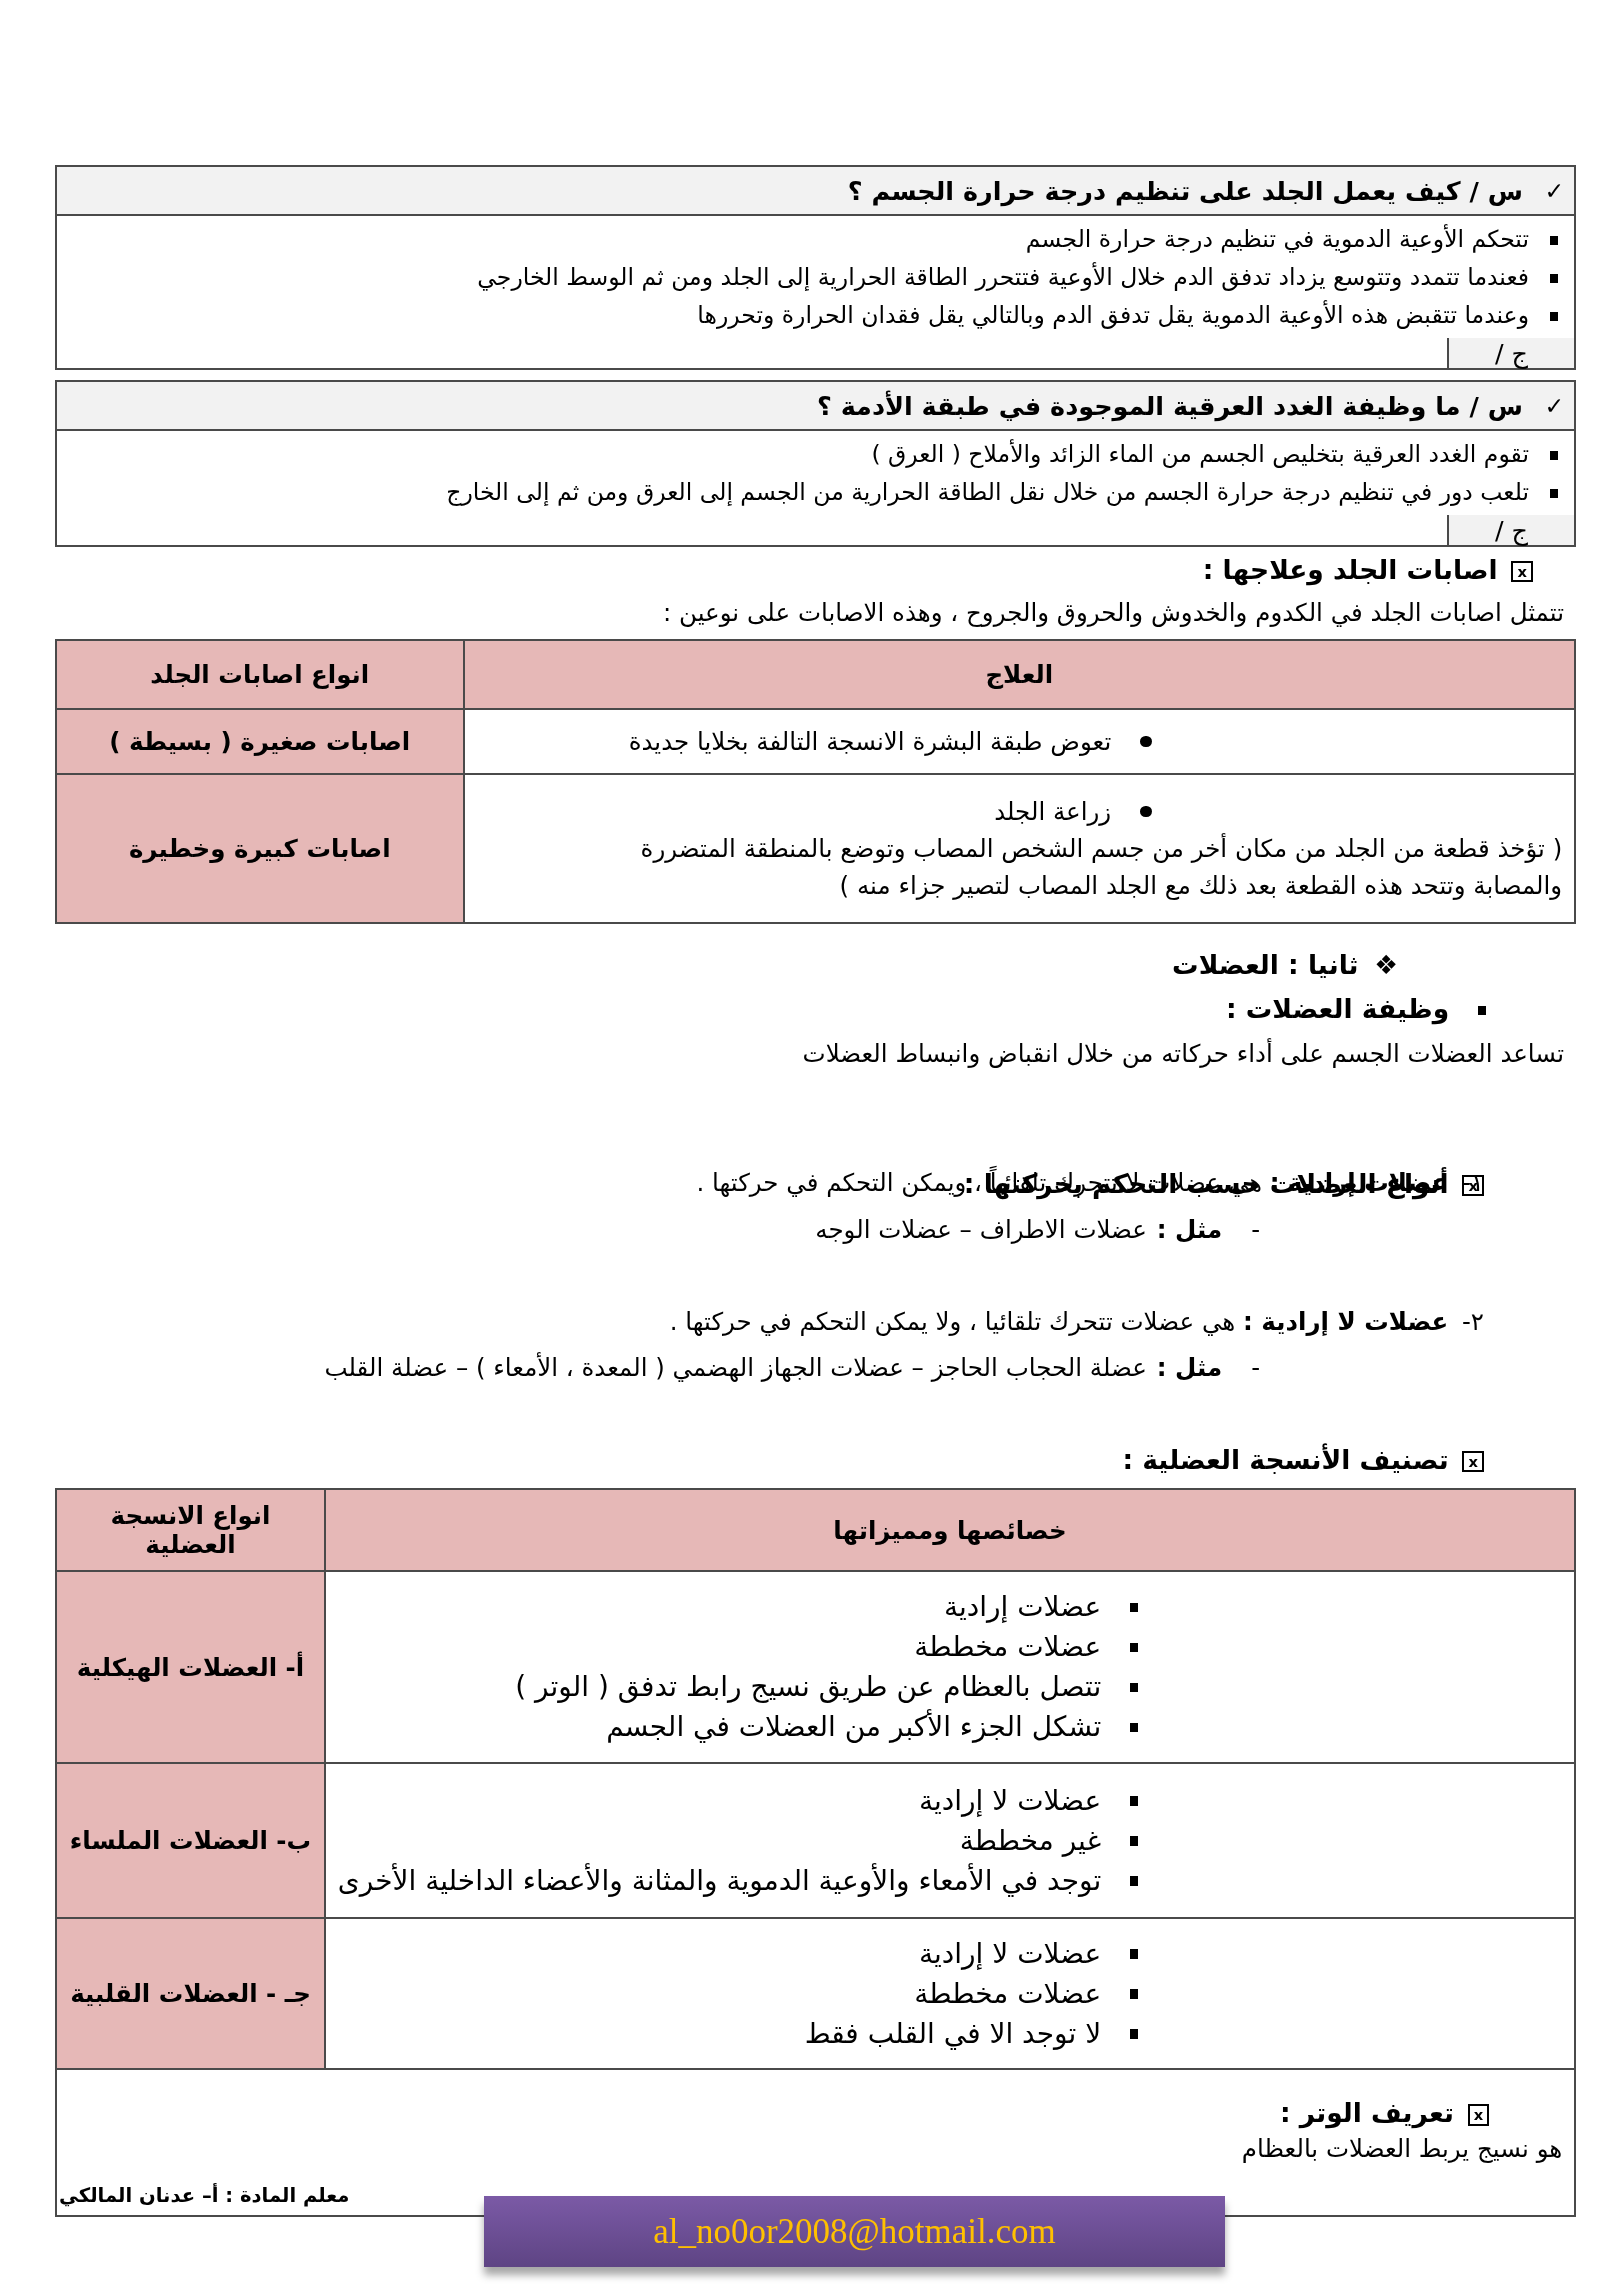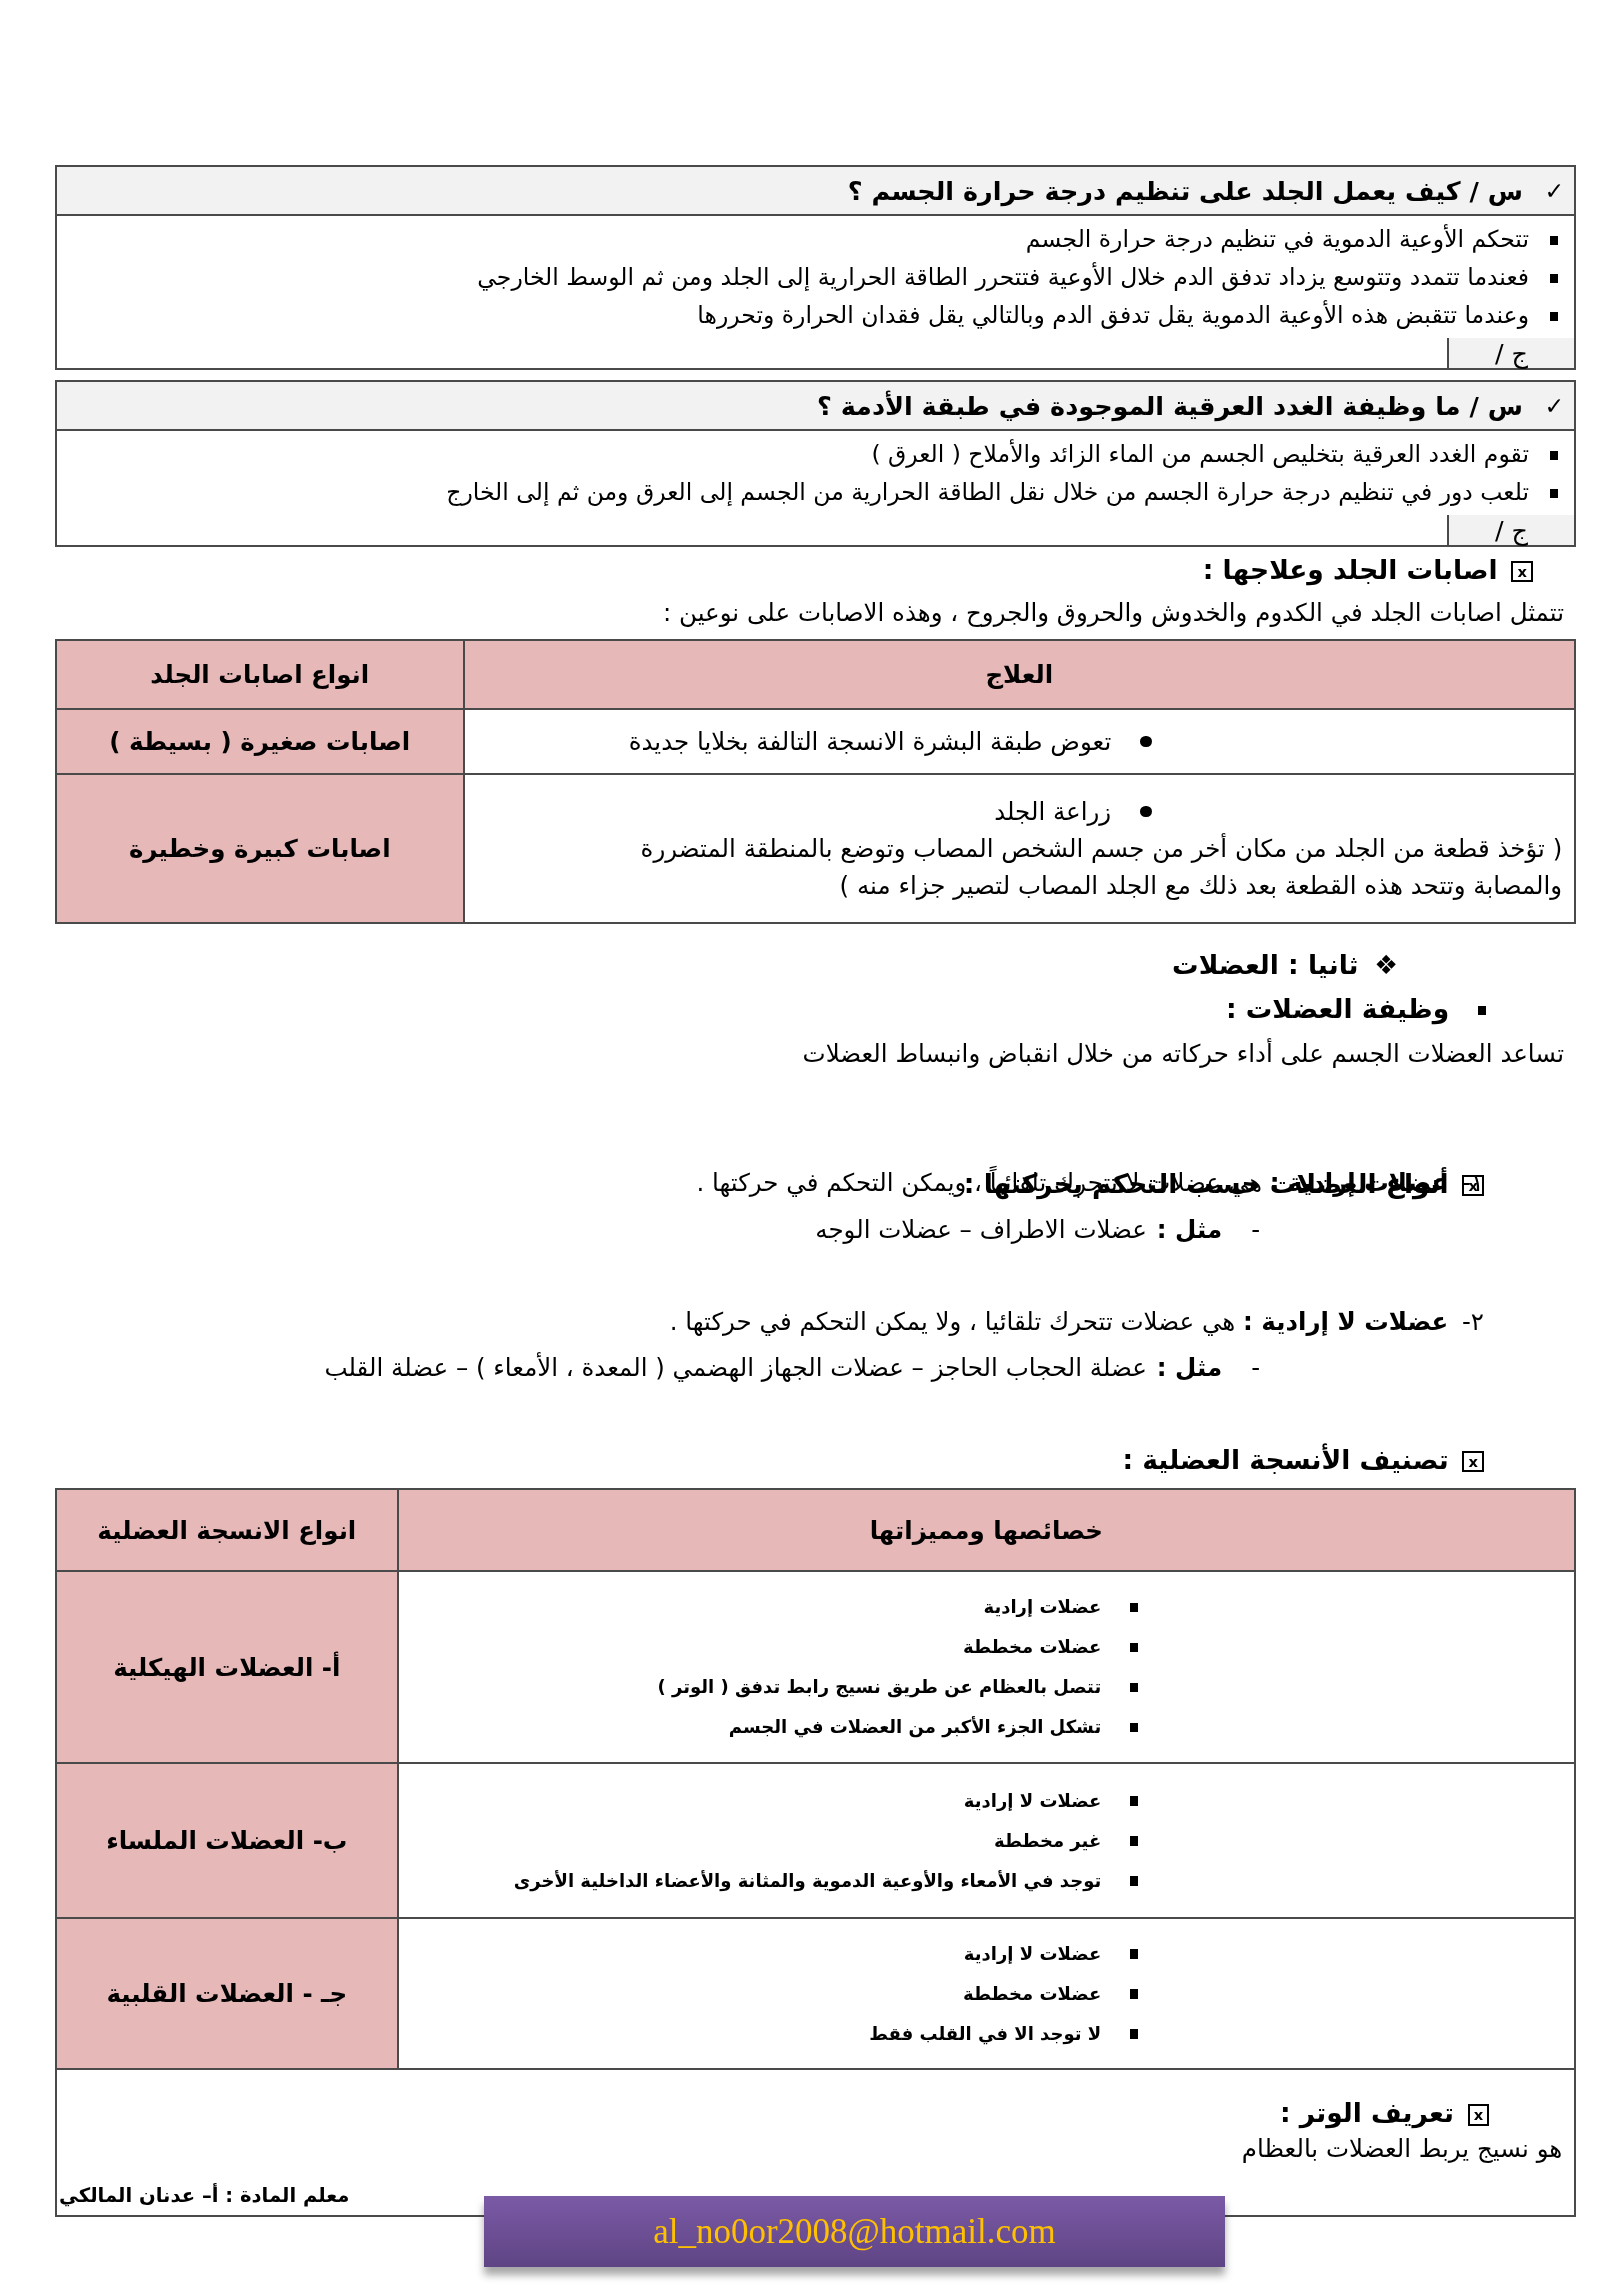--- a/index.html
+++ b/index.html
@@ -24,21 +24,21 @@
 
   
   table.pt { position:absolute; left:55px; width:1521px; border-collapse:collapse; }
   table.pt td, table.pt th { border:2px solid #4a4a4a; font-size:24.5px; padding:0 11.8px;margin-left:46px; }
   table.pt .pink { background:#e6b8b7; font-weight:bold; text-align:center; }
   table.pt th { background:#e6b8b7; font-weight:bold; }
   .dot-list { list-style:none; margin:0; padding:0 49px 0 0; }
   .dot-list li { position:relative; line-height:37px; white-space:nowrap; }
   .dot-list li.dot::before { content:""; position:absolute; right:-41px; top:12.7px; width:11.8px; height:11.8px; border-radius:50%; background:#000; }
   .sq-list { list-style:none; margin:0; padding:0 69px 0 0; }
-  .sq-list li { position:relative; line-height:40px; white-space:nowrap; font-size:18px;font-weight:bold; }
+  .sq-list li { position:relative; line-height:40px; white-space:nowrap; font-size:28px; }
   .sq-list li::before { content:""; position:absolute; right:-37px; top:15.7px; width:7.8px; height:9.8px; background:#000; }
 
   .footer-teacher { position:absolute; left:59px; top:2184px; font-size:19.6px; font-weight:bold; direction:rtl; }
   .email { position:absolute; left:484px; top:2196px; width:741px; height:71px;
            background:linear-gradient(#7b5aa6,#5e4484); box-shadow:0 7.8px 7.8px rgba(0,0,0,0.35);
            color:#ffc000; font-family:"Liberation Serif", serif; font-size:35px; display:flex; align-items:center; justify-content:center; direction:ltr; }
 </style>
 </head>
 <body>
 

